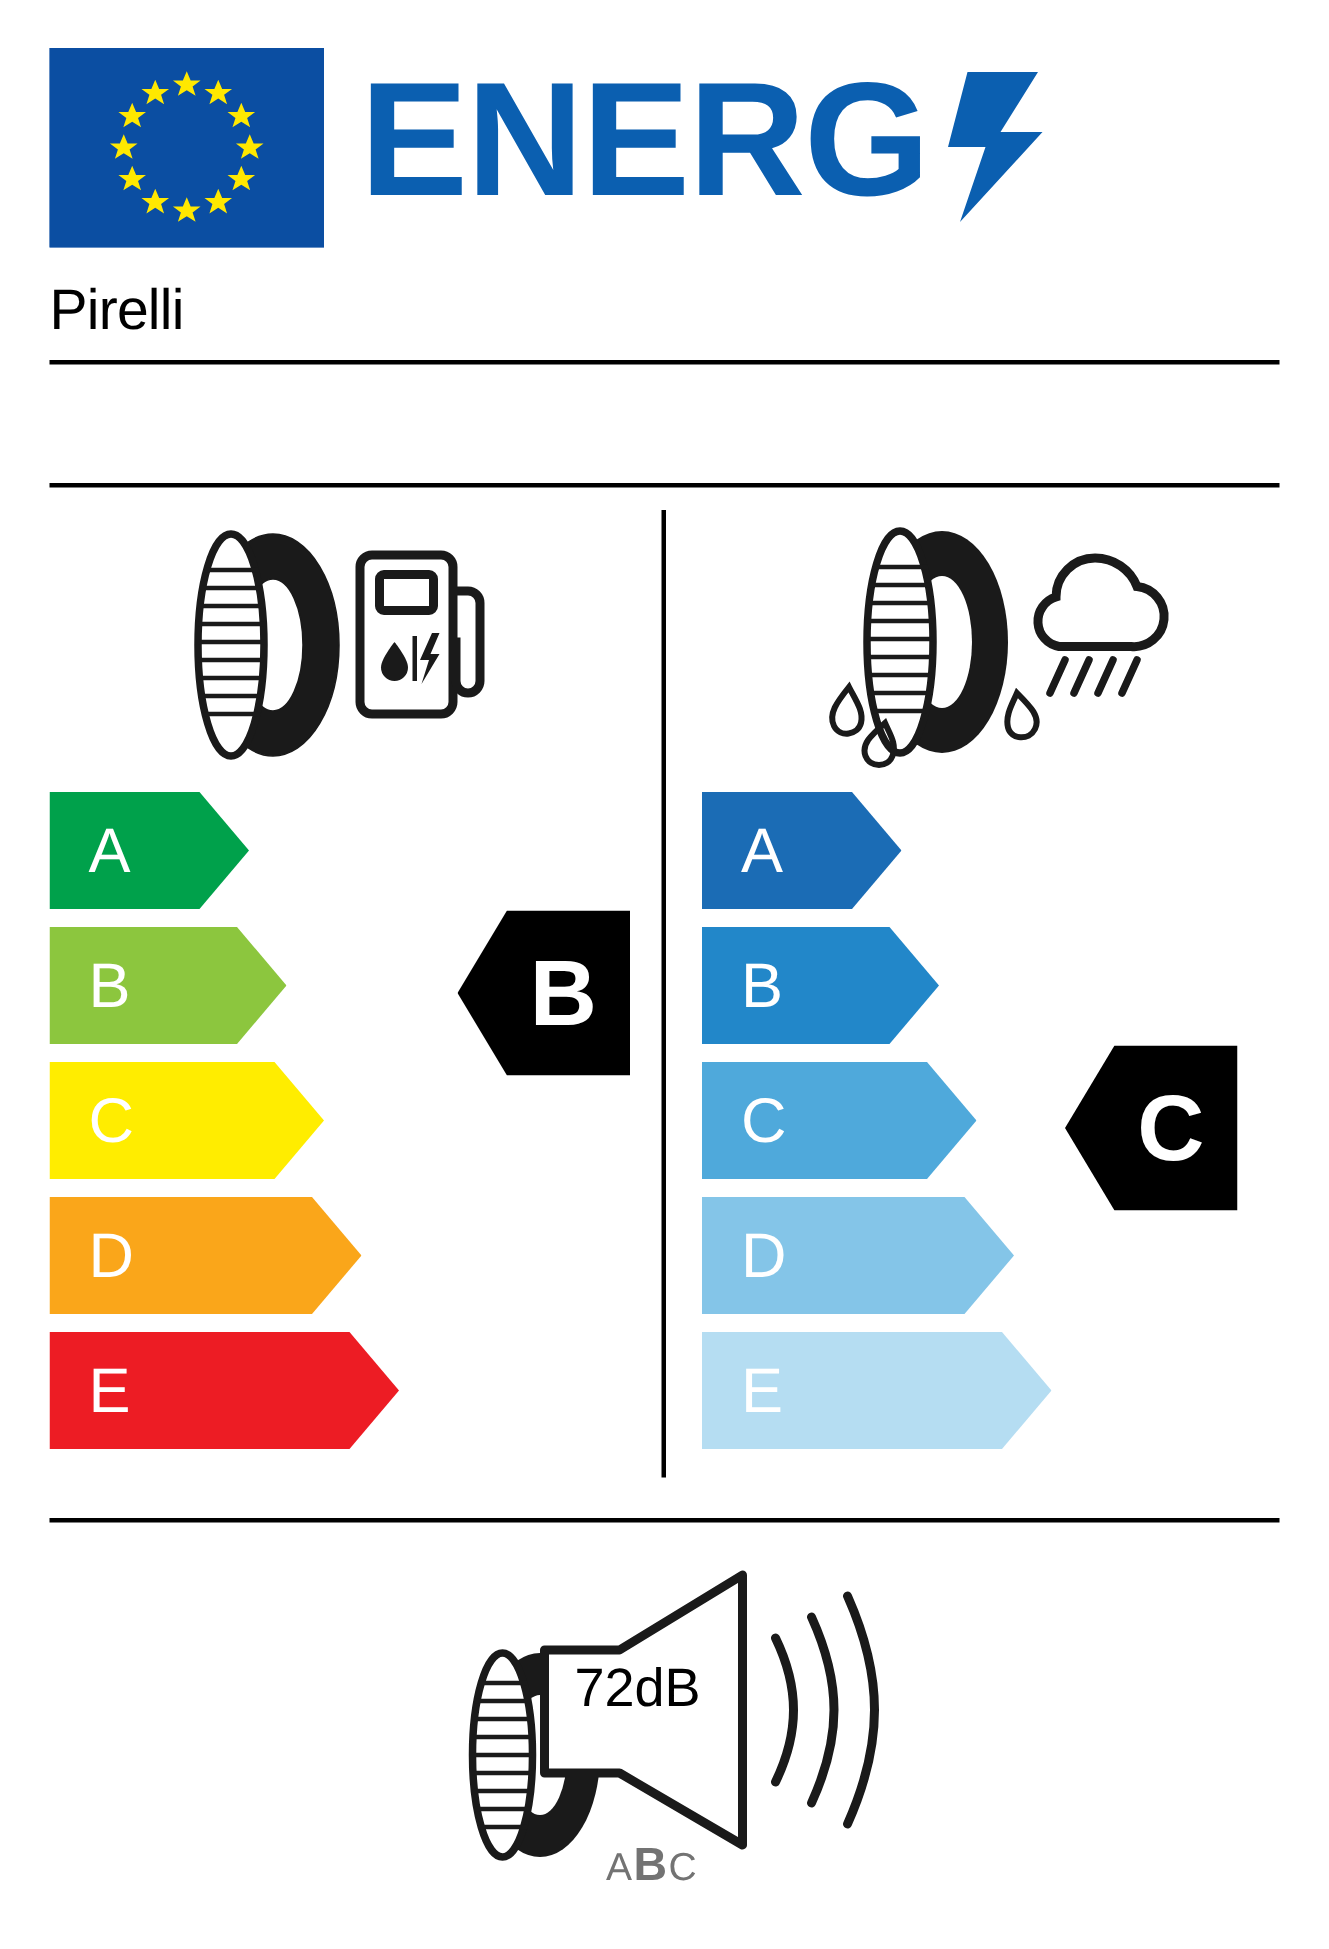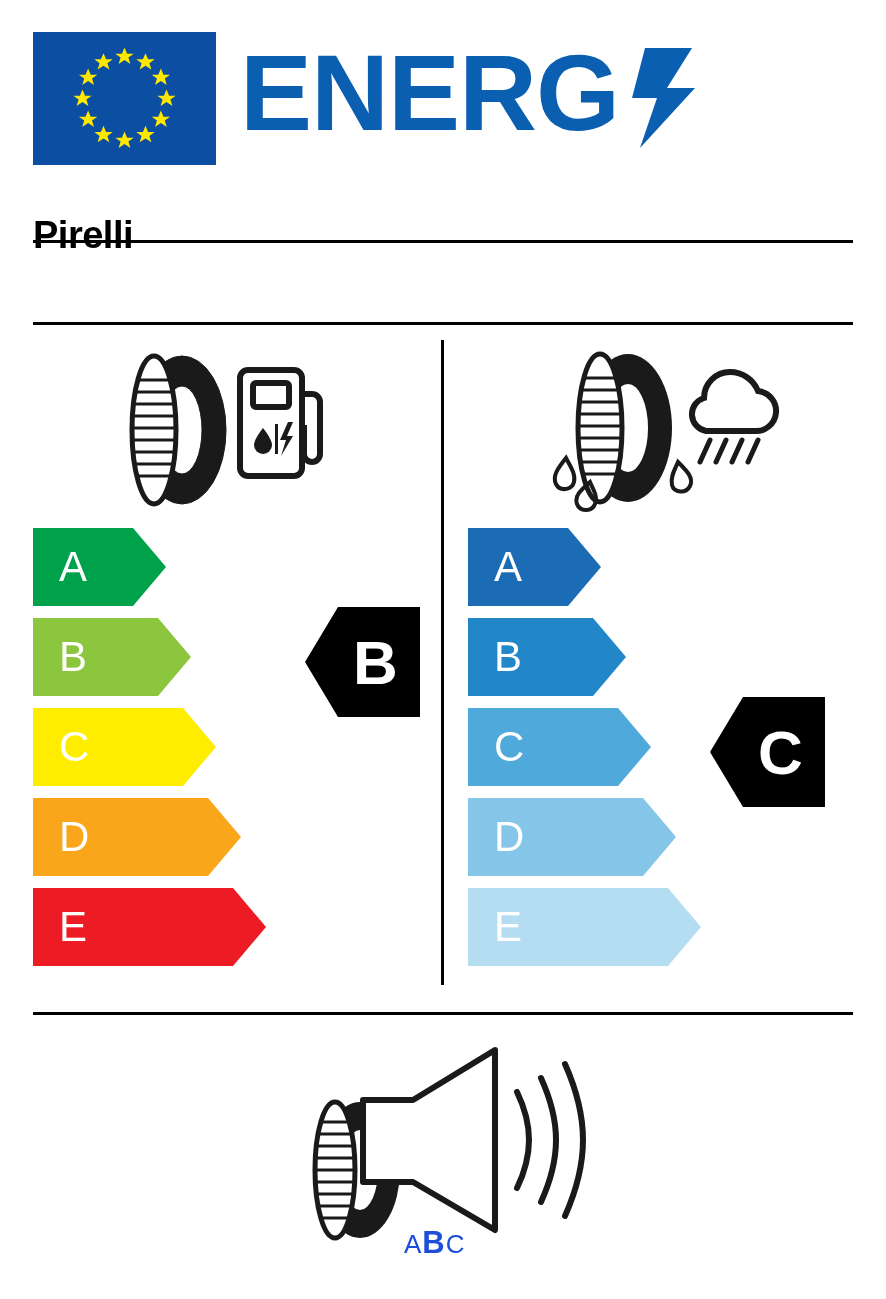--- a/index.html
+++ b/index.html
@@ -38,24 +38,23 @@
     height: 100px;
   }
   .energ-wordmark svg { display: block; }
 
   
   .brand-name {
     position: absolute;
     left: 33px;
     top: 186px;
     font-size: 38px;
-    font-weight: bold;
+    font-weight: normal;
     letter-spacing: -0.5px;
     color: #000;
-    margin-top: 28px;
   }
   .rule {
     position: absolute;
     background: #000;
   }
   .rule-brand  { left: 33px; top: 240px; width: 820px; height: 3px; }
   .rule-top    { left: 33px; top: 322px; width: 820px; height: 3px; }
   .rule-bottom { left: 33px; top: 1012px; width: 820px; height: 3px; }
   .divider-vertical {
     position: absolute;
@@ -131,21 +130,21 @@
     width: 118px;
     text-align: center;
     font-size: 36px;
     color: #000;
   }
   .noise-classes {
     position: absolute;
     left: 404px;
     top: 1225px;
     font-size: 26px;
-    color: #1d4ed8;
+    color: #737373;
     letter-spacing: 1px;
   }
   .noise-classes .active {
     font-size: 31px;
     font-weight: bold;
   }
 </style>
 </head>
 <body>
 
@@ -351,18 +350,19 @@
 
         <g fill="none" stroke="#1a1a1a" stroke-width="6" stroke-linecap="round">
           <path d="M232 52 C248 85 248 115 232 148"></path>
           <path d="M256 38 C276 82 276 118 256 162"></path>
           <path d="M280 24 C304 78 304 122 280 176"></path>
         </g>
       </g>
     </svg>
   </div>
 
+  <div class="noise-db">72dB</div>
 
   <div class="noise-classes">
     <span>A</span><span class="active">B</span><span>C</span>
   </div>
 
 </div>
 
 </body></html>

